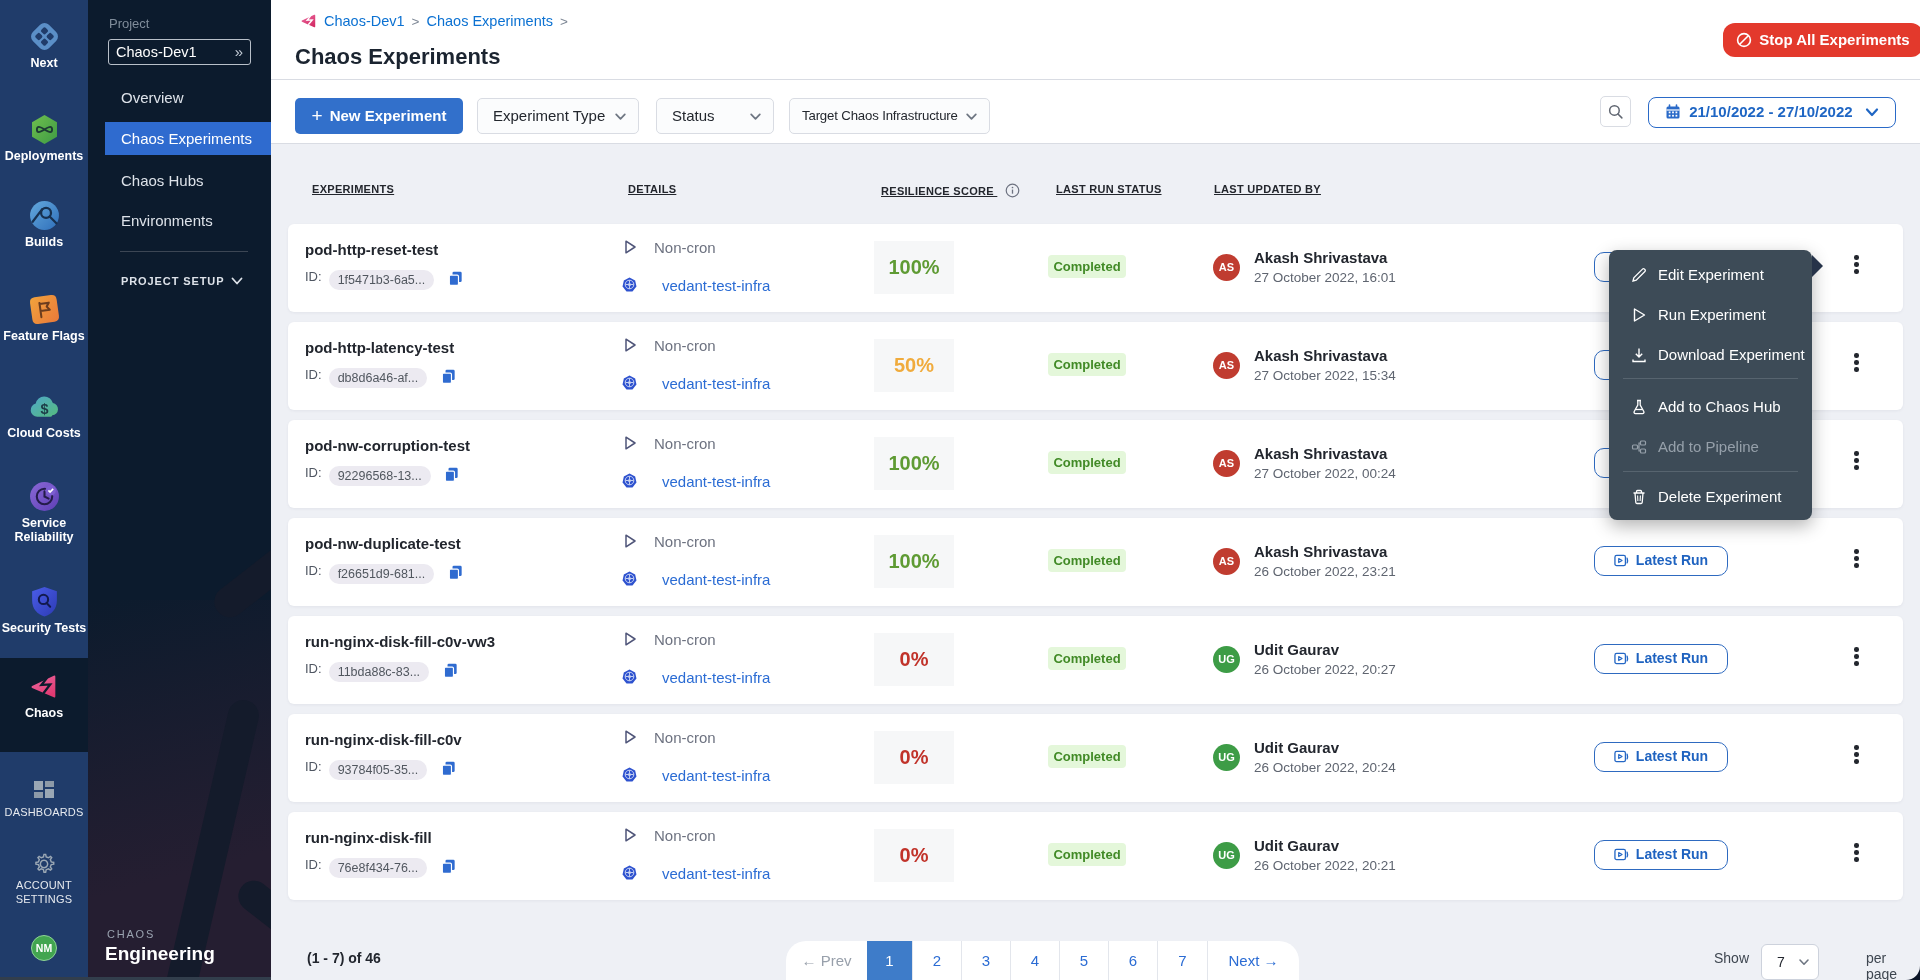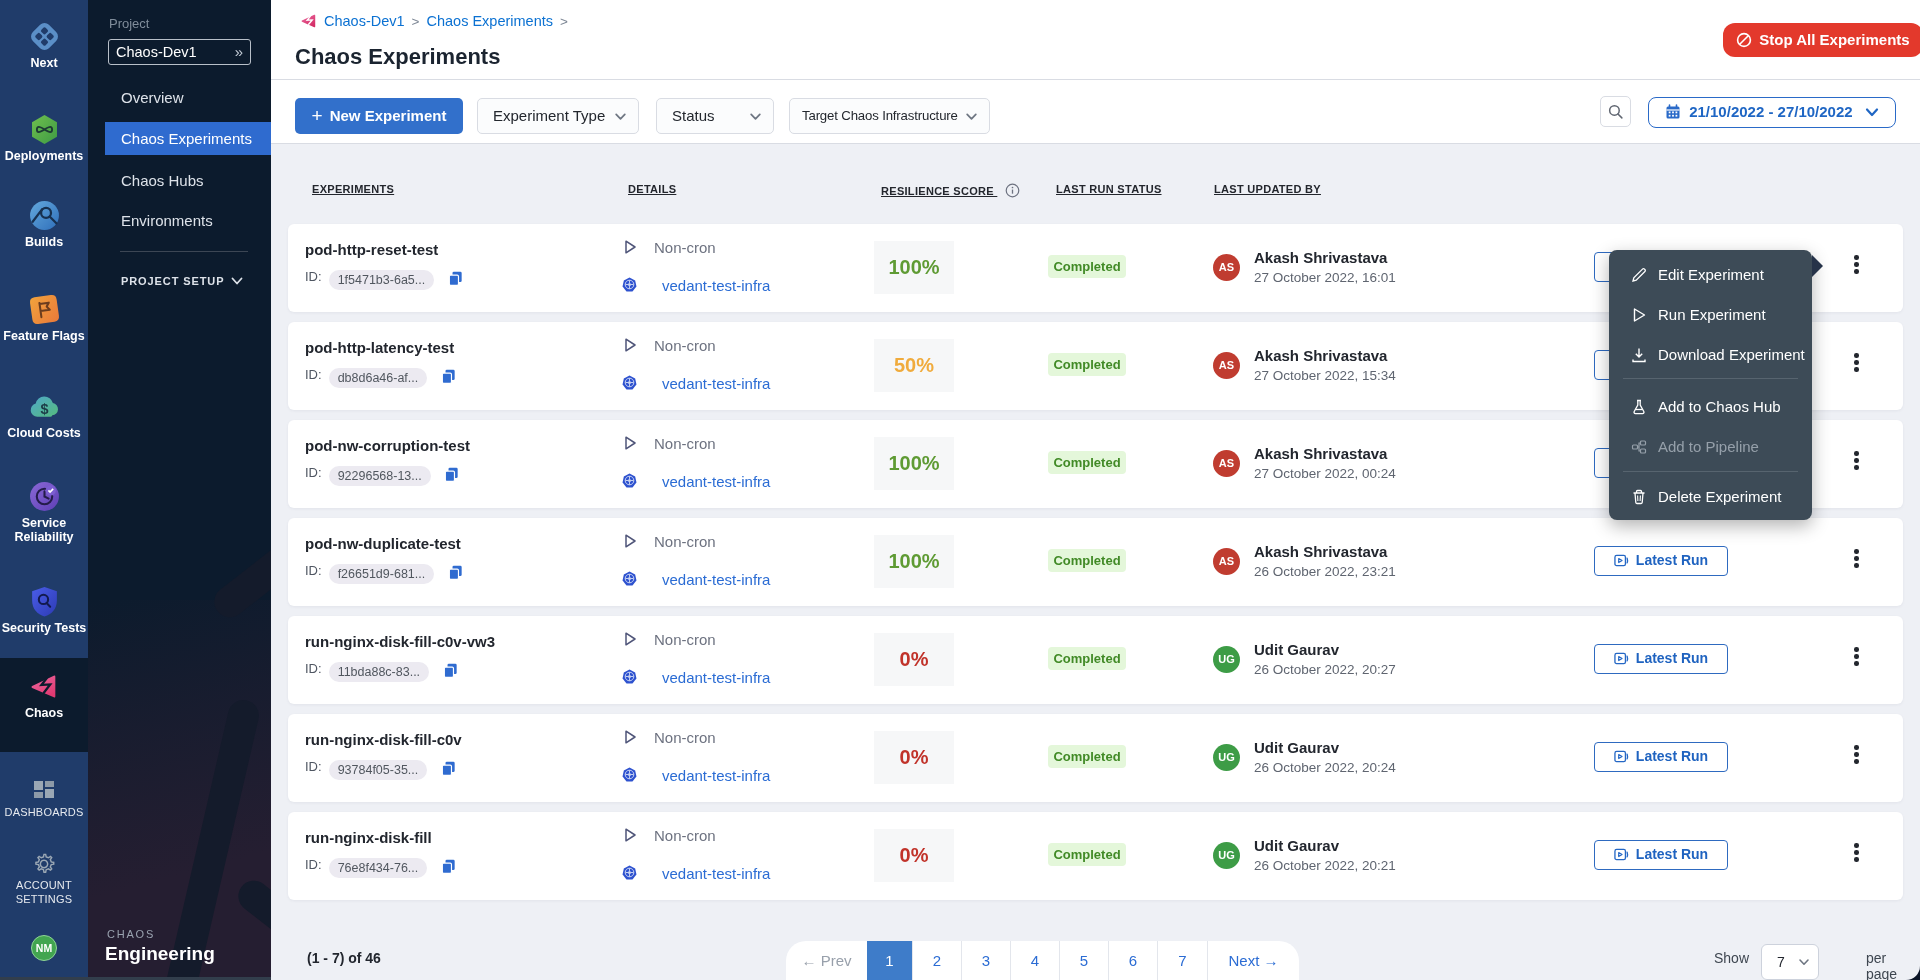--- a/index.html
+++ b/index.html
@@ -57,21 +57,21 @@
 .noncron { position:absolute; left:366px; top:15px; font-size:15px; color:#6d7280; }
 .k8sic { position:absolute; left:334px; top:53px; width:15px; height:15px; }
 .infra { position:absolute; left:366px; top:53px; font-size:15px; color:#2b6cd4;margin-left:8px; }
 .scorebox { position:absolute; left:586px; top:17px; width:80px; height:53px; background:#f6f7f8; text-align:center; line-height:53px; font-size:20px; font-weight:bold; }
 .sc-g { color:#5f9b34; } .sc-y { color:#f0ab3c; } .sc-r { color:#c1332a; }
 .pill { position:absolute; left:760px; top:31px; width:78px; height:23px; background:#e4f7da; border-radius:4px; color:#418a26; font-size:13px; font-weight:bold; text-align:center; line-height:23px; }
 .avatar { position:absolute; left:925px; top:30px; width:27px; height:27px; border-radius:50%; background:#c03c30; color:#fff; font-size:11px; font-weight:bold; text-align:center; line-height:27px; }
 .avatar.g { background:#3d9c46; }
 .whoname { position:absolute; left:966px; top:25px; font-size:15px; font-weight:bold; color:#22262e; }
 .whodate { position:absolute; left:966px; top:46px; font-size:13.5px; color:#5f6570; }
-.lrbtn { position:absolute; left:1306px; top:28px; width:134px; height:30px; border:1.5px solid #2e6ac0; border-radius:4px; color:#1f63c0; font-size:14px; font-weight:bold; text-align:center; line-height:27px; background:#fff; }
+.lrbtn { position:absolute; left:1306px; top:28px; width:134px; height:30px; border:1.5px solid #2e6ac0; border-radius:10px; color:#1f63c0; font-size:14px; font-weight:bold; text-align:center; line-height:27px; background:#fff; }
 .lric { width:15px; height:15px; vertical-align:-3px; margin-right:7px; }
 .dots { position:absolute; left:1566px; top:31px; width:6px; }
 .dots i { display:block; width:4.5px; height:4.5px; border-radius:50%; background:#23272e; margin-bottom:2.5px; }
 
 
 #menu { position:absolute; left:1338px; top:250px; width:203px; height:270px; background:#3d4b57; border-radius:8px; box-shadow:0 6px 18px rgba(0,0,0,0.3); z-index:40; }
 #menuarrow { position:absolute; left:1541px; top:255px; width:0; height:0; border-top:11px solid transparent; border-bottom:11px solid transparent; border-left:11px solid #263349; z-index:41; }
 .mi { position:absolute; left:0; width:203px; height:40px; color:#fff; font-size:15px; line-height:40px; }
 .mi svg { position:absolute; left:22px; top:12px; width:16px; height:16px; }
 .mi span { position:absolute; left:49px; }

